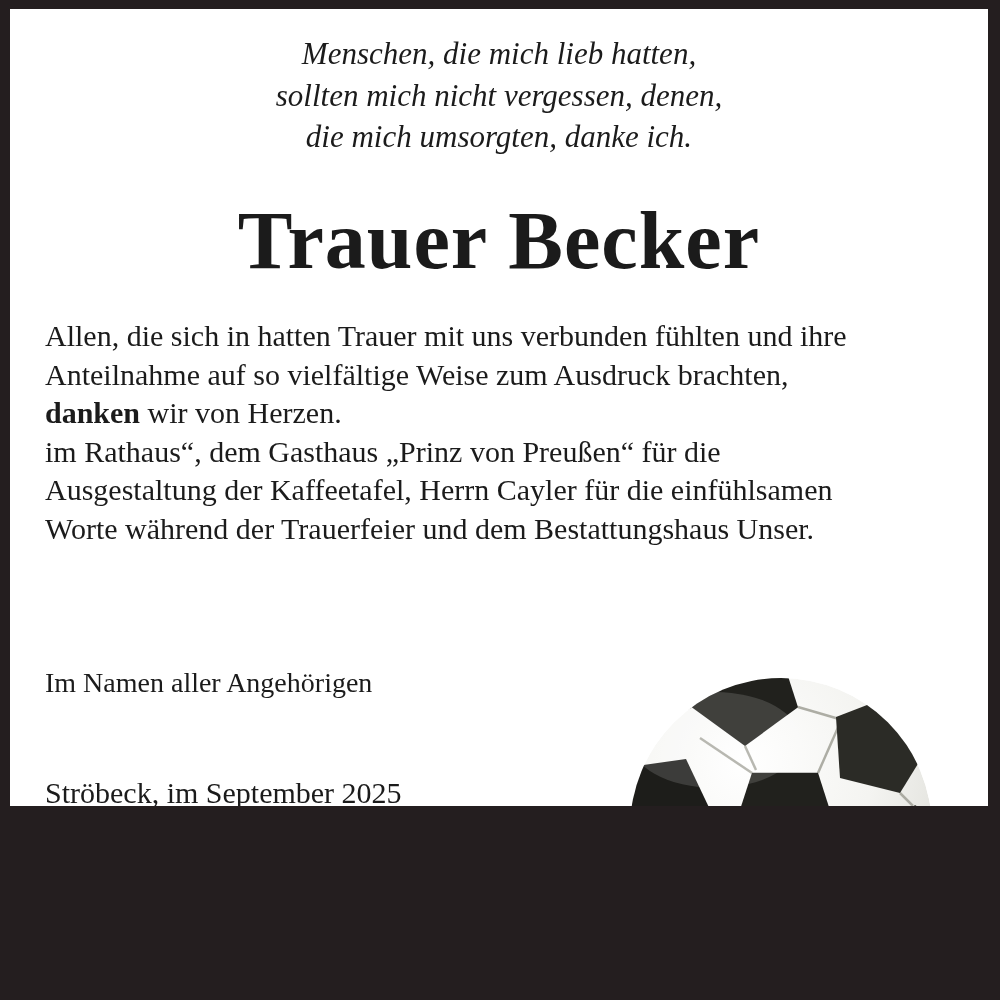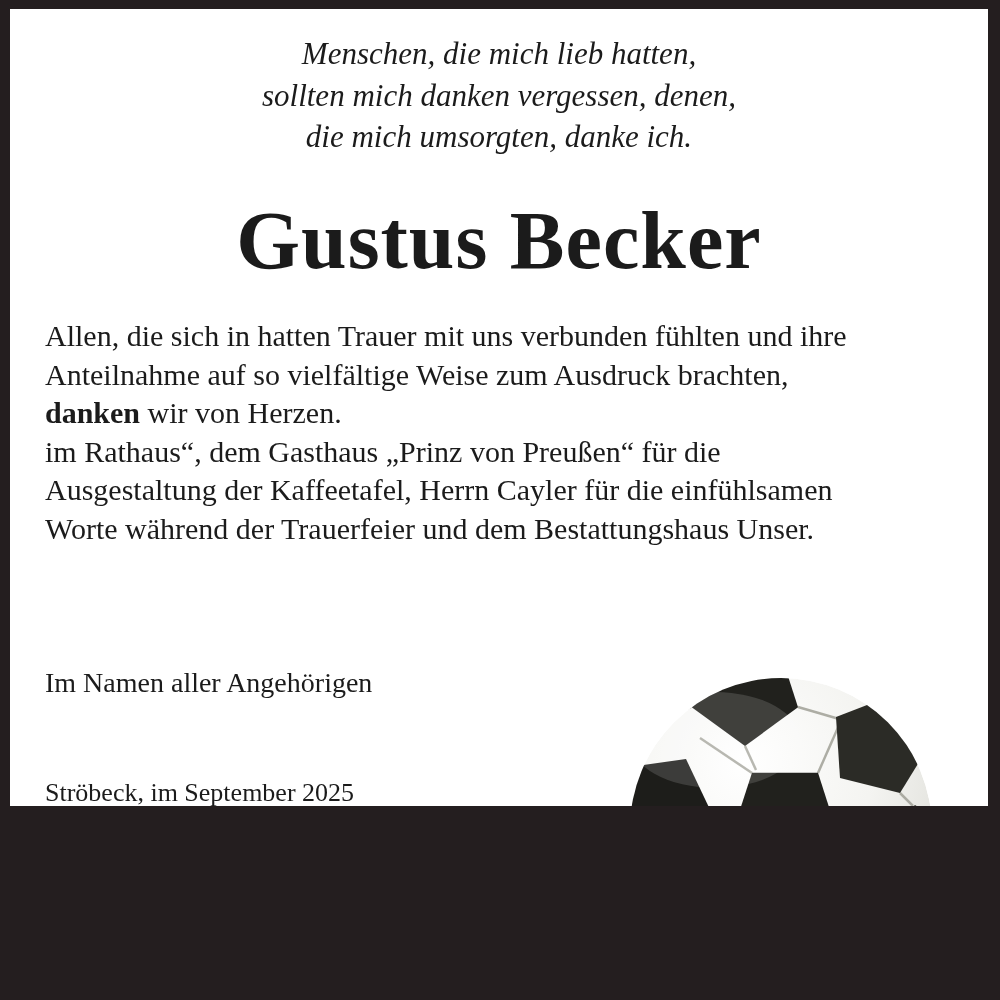--- a/index.html
+++ b/index.html
@@ -36,43 +36,43 @@
     font-size:30px;line-height:38.6px;
     white-space:nowrap;
   }
   .closing{
     position:absolute;left:35px;top:655px;
     font-size:28px;line-height:38.6px;
     white-space:nowrap;
   }
   .placedate{
     position:absolute;left:35px;top:765px;
-    font-size:26px;line-height:38.6px;
+    font-size:30px;line-height:38.6px;
     white-space:nowrap;
   }
   .b{font-weight:bold;}
   .photo{
     position:absolute;left:0;top:651px;
     width:978px;height:327px;
     display:block;
   }
 </style>
 </head>
 <body>
 
 <div class="page">
   <div class="sheet">
 
     <div class="epigraph">
       <div>Menschen, die mich lieb hatten,</div>
-      <div>sollten mich danken vergessen, denen,</div>
+      <div>sollten mich nicht vergessen, denen,</div>
       <div>die mich umsorgten, danke ich.</div>
     </div>
 
-    <h1 class="name">Gustus Becker</h1>
+    <h1 class="name">Trauer Becker</h1>
 
     <div class="bodytext">
       <div>Allen, die sich in hatten Trauer mit uns verbunden fühlten und ihre</div>
       <div>Anteilnahme auf so vielfältige Weise zum Ausdruck brachten,</div>
       <div><span class="b">danken</span><span> wir von Herzen.</span></div>
       <div>im Rathaus“, dem Gasthaus „Prinz von Preußen“ für die</div>
       <div>Ausgestaltung der Kaffeetafel, Herrn Cayler für die einfühlsamen</div>
       <div>Worte während der Trauerfeier und dem Bestattungshaus Unser.</div>
     </div>
 

